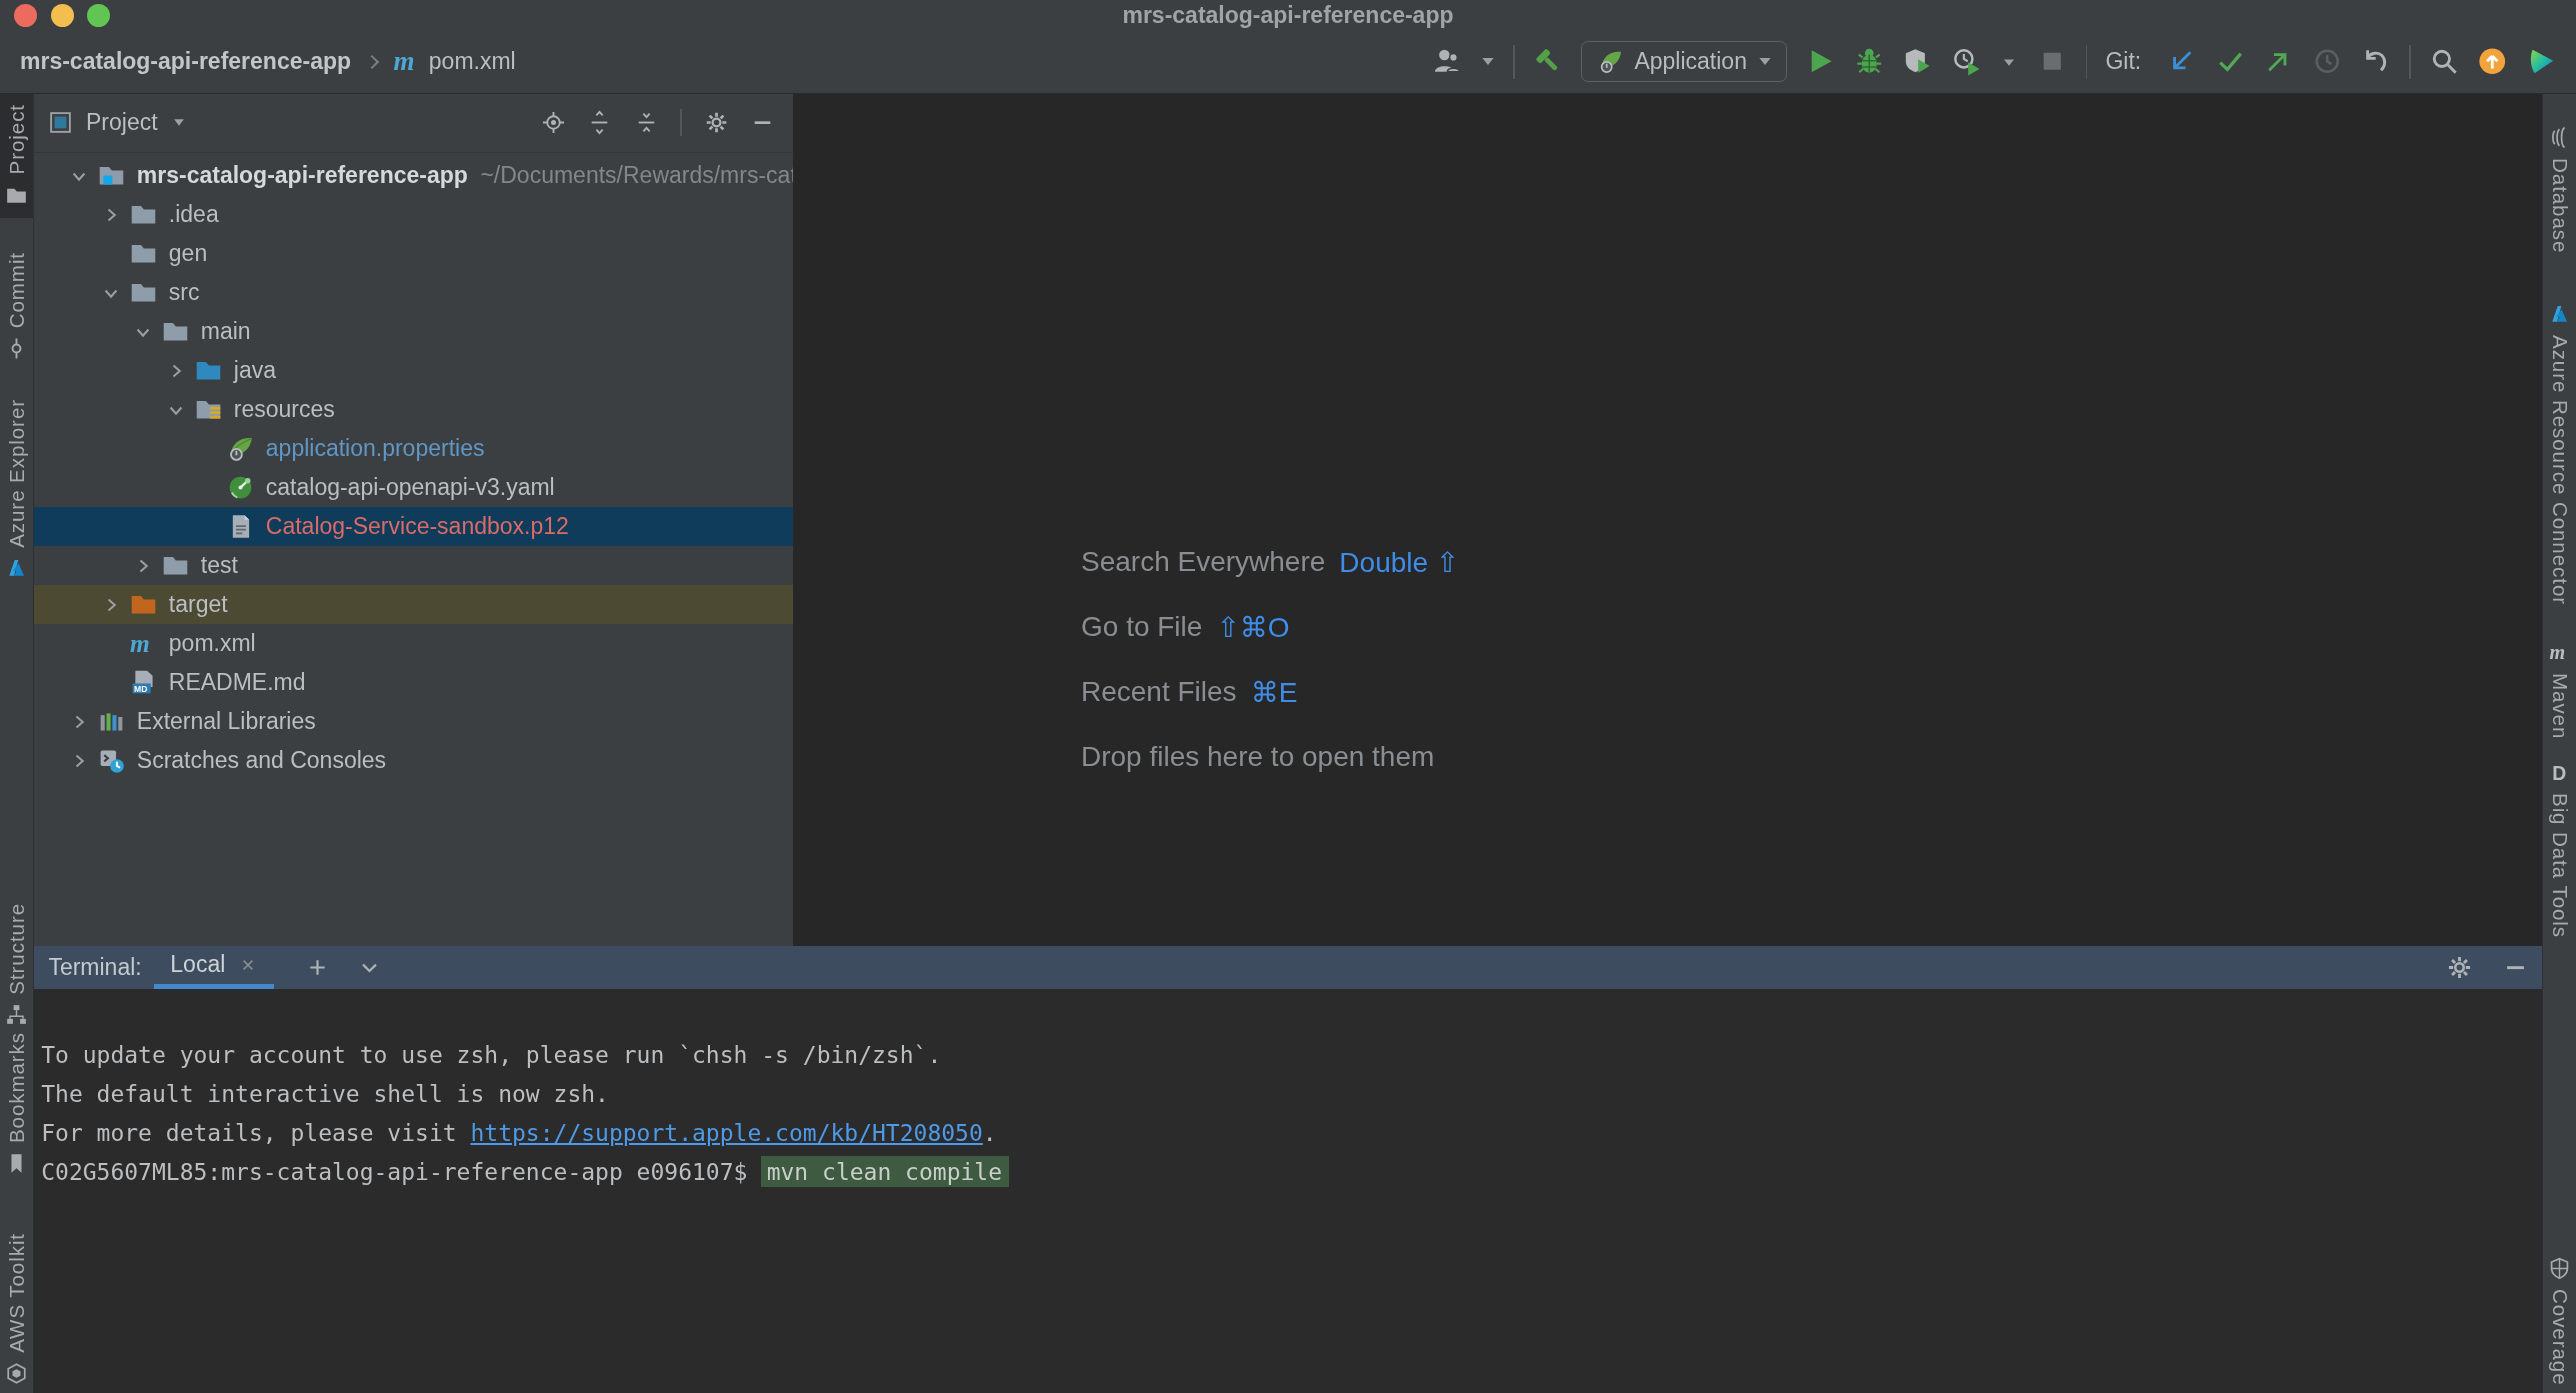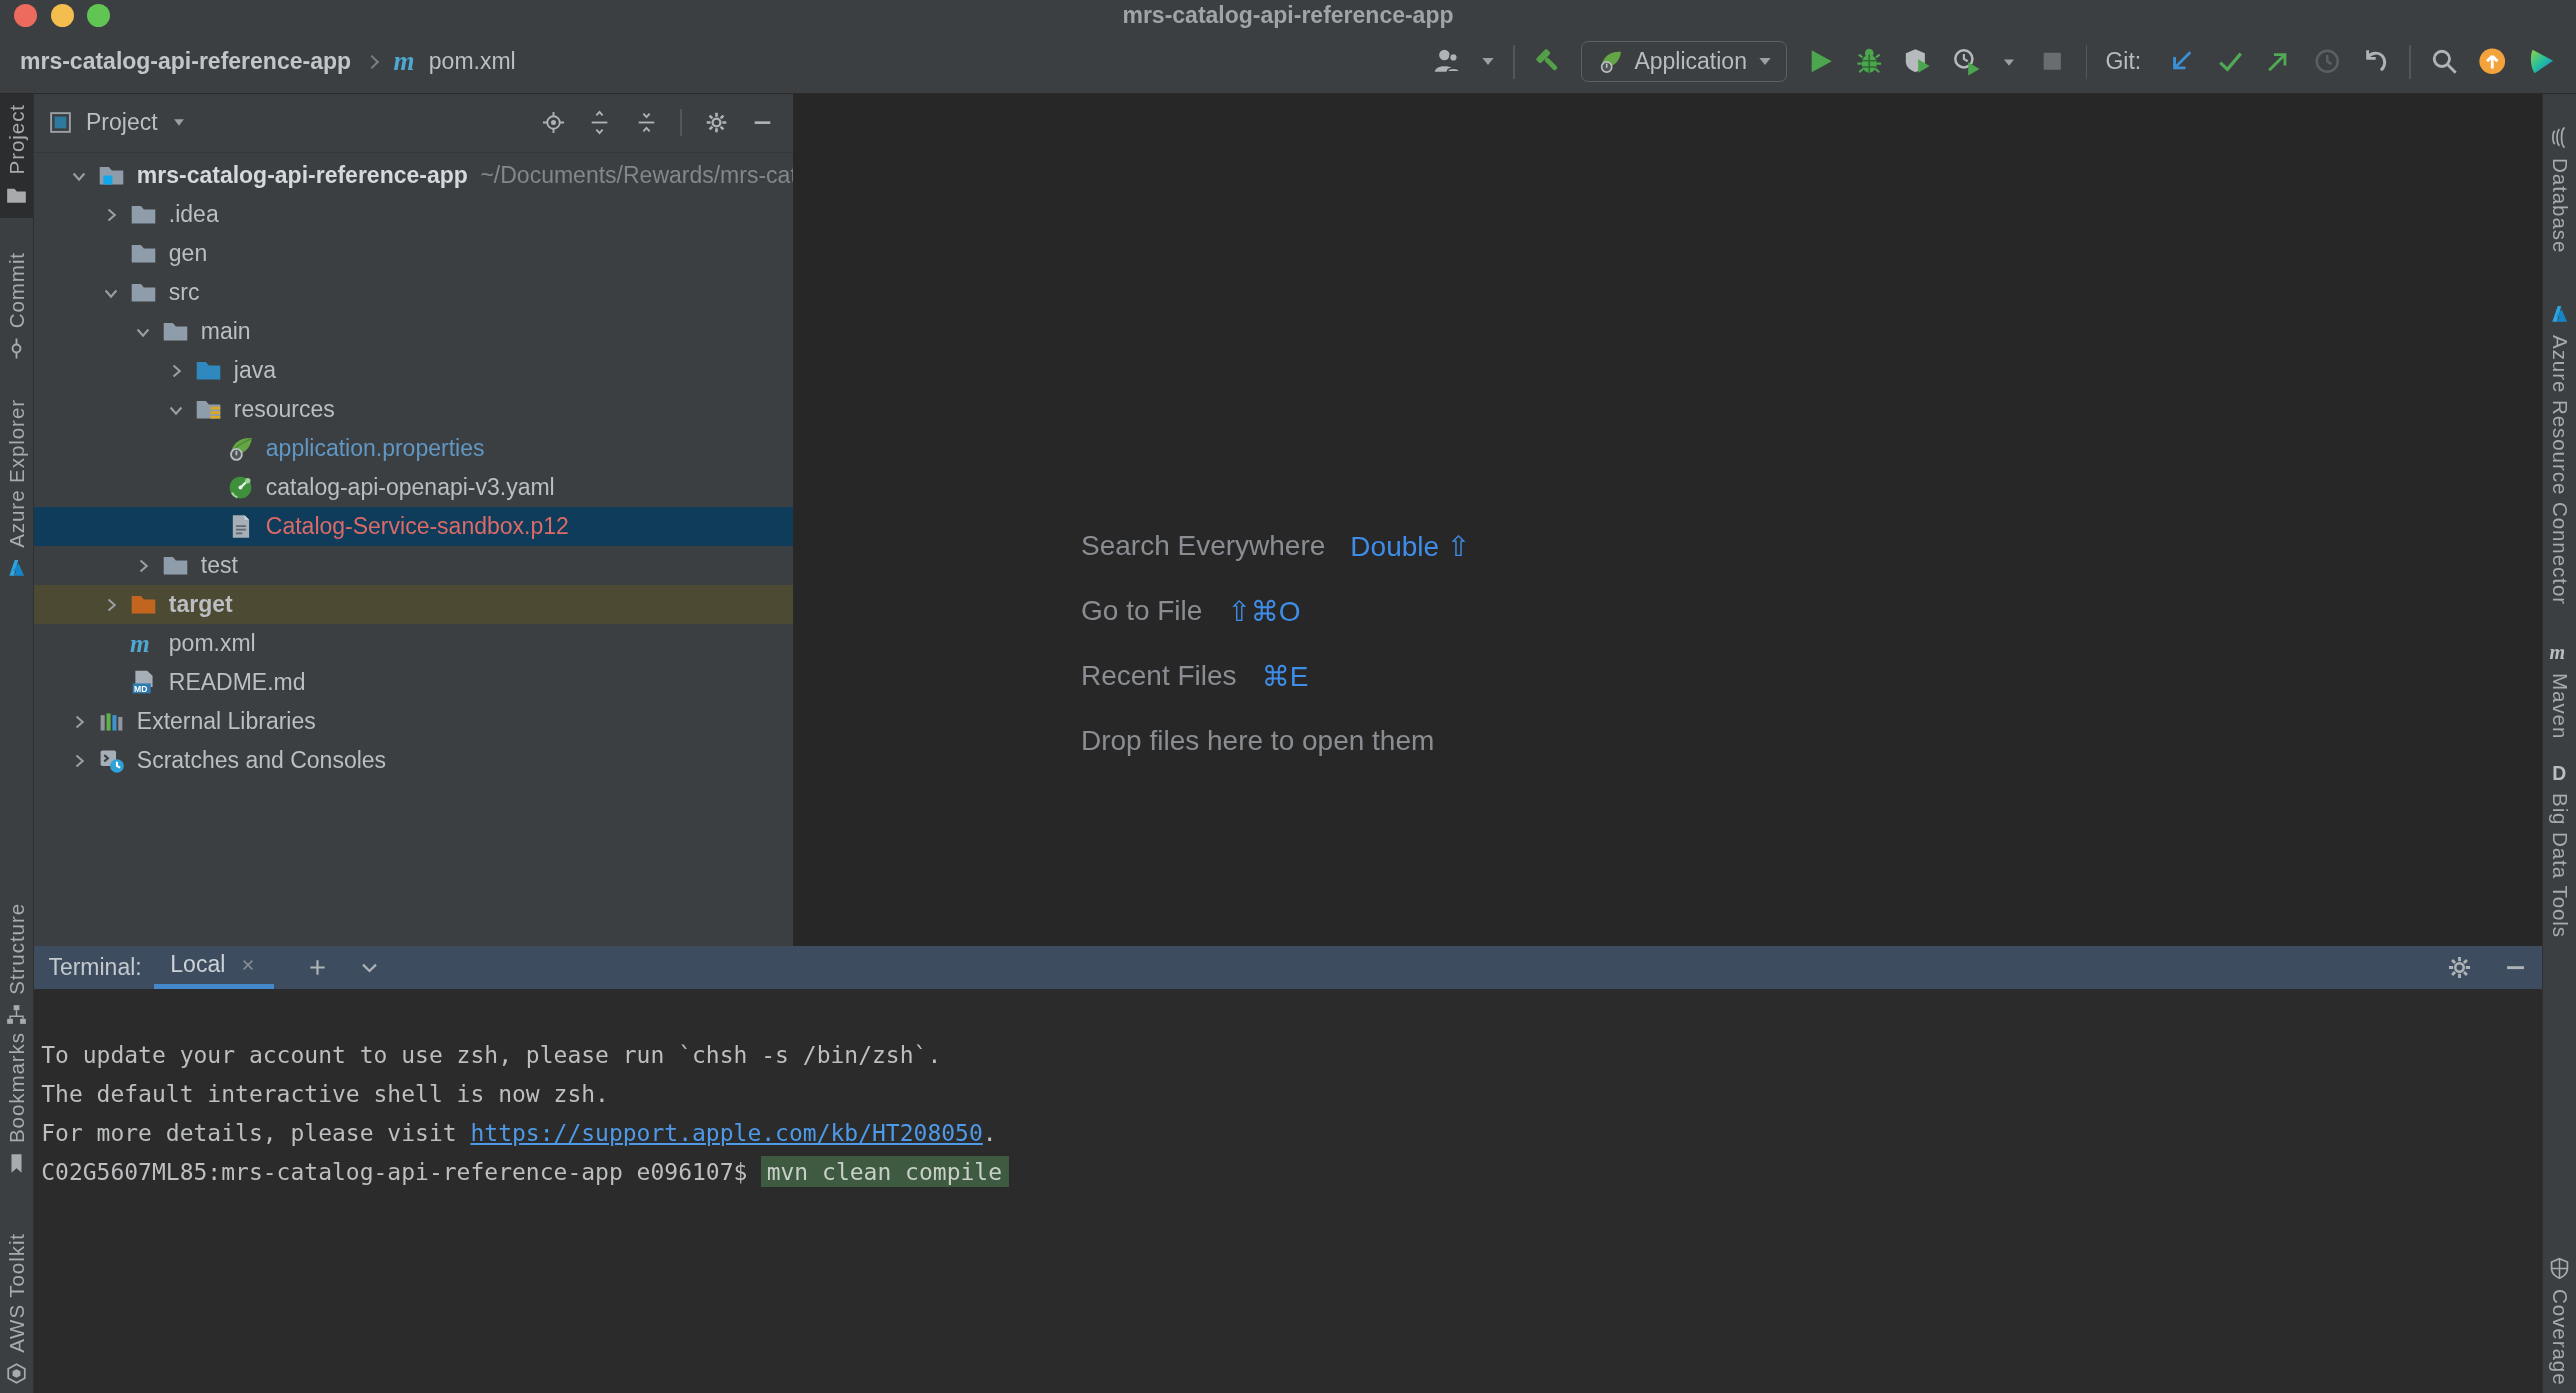--- a/index.html
+++ b/index.html
@@ -69,21 +69,21 @@
   .chev-slot{width:36px;height:23px;flex:none;display:flex;align-items:center;justify-content:center}
   .chev-slot svg{width:20px;height:20px}
   .tree-icon{width:29px;height:29px;margin-right:10.8px;flex:none}
   .tree-label.bold{font-weight:700;color:#D6D9DC}
   .tree-label.blue{color:var(--fileblue)}
   .tree-label.red{color:var(--filered)}
   .tree-suffix{color:#83878A;margin-left:12.6px}
 
   
   .editor{flex:1;background:var(--editor-bg);padding:436px 0 0 287px;font-size:28px;overflow:hidden}
-  .shortcut-line{height:65px;display:flex;gap:25px}
+  .shortcut-line{height:65px;display:flex;align-items:center;gap:14px}
   .sc-label{color:#8A8E92}
   .sc-keys{color:var(--accent)}
 
   
   .terminal{flex:1;display:flex;flex-direction:column;min-height:0}
   .term-header{height:43px;flex:none;background:var(--termhead);display:flex;align-items:center;padding-left:14.4px}
   .term-title{font-size:23px;color:#C4C9CD}
   .term-tab{margin-left:12.6px;height:100%;display:flex;align-items:center;gap:12.6px;padding:0 16px;border-bottom:5.4px solid var(--underline)}
   .term-tab-label{font-size:23px;color:#CDD2D6}
   .term-x{width:20px;height:20px}
@@ -496,21 +496,21 @@
                     <path d="M9 5.5l7.5 6.5L9 18.5" fill="none" stroke="#9DA0A3" stroke-width="2.4"></path>
                   </svg>
                 </span>
                 <span class="tree-icon">
                   <svg viewBox="0 0 32 32">
                     <path d="M3 6.5h10.2l3.2 4H29V26H3z" fill="#8E9DA9"></path>
                   </svg>
                 </span>
                 <span class="tree-label">test</span>
               </div>
-              <div class="tree-row excluded" style="padding-left: 59px; font-weight: bold;">
+              <div class="tree-row excluded" style="padding-left: 59px;">
                 <span class="chev-slot">
                   <svg viewBox="0 0 24 24">
                     <path d="M9 5.5l7.5 6.5L9 18.5" fill="none" stroke="#9DA0A3" stroke-width="2.4"></path>
                   </svg>
                 </span>
                 <span class="tree-icon">
                   <svg viewBox="0 0 32 32">
                     <path d="M3 6.5h10.2l3.2 4H29V26H3z" fill="#C2661F"></path>
                   </svg>
                 </span>

